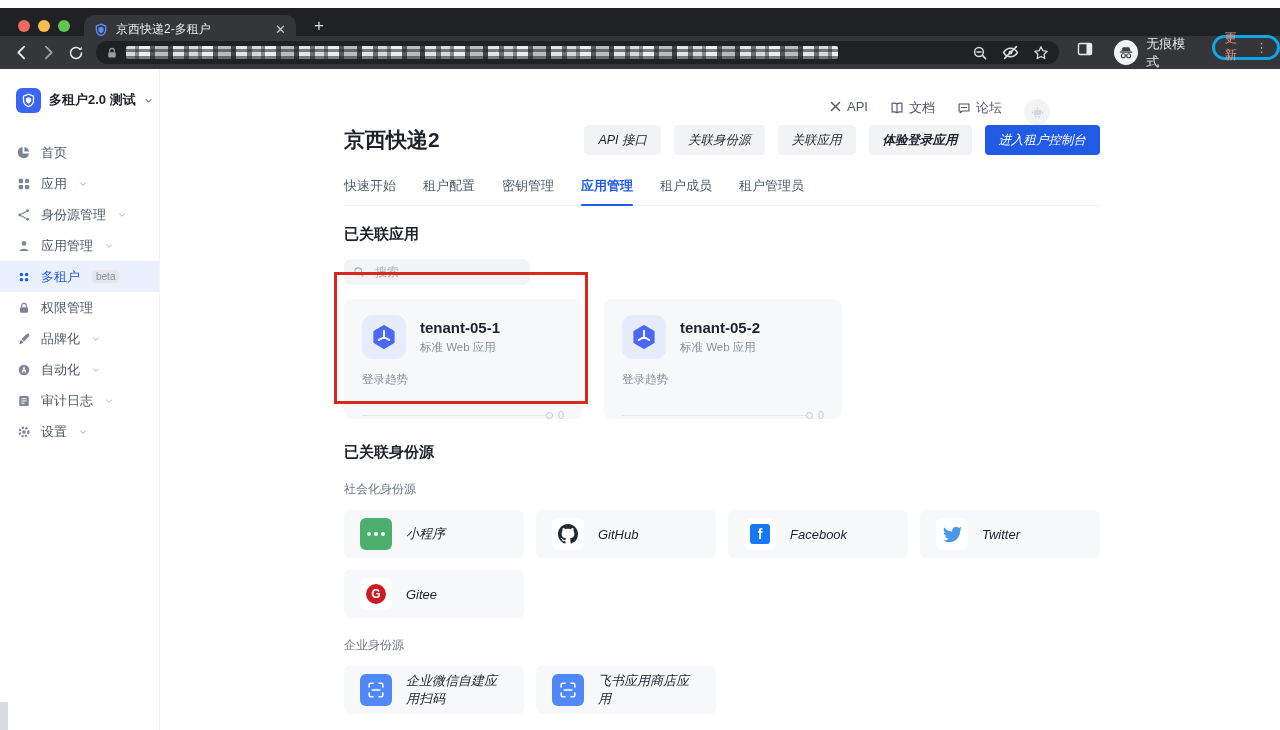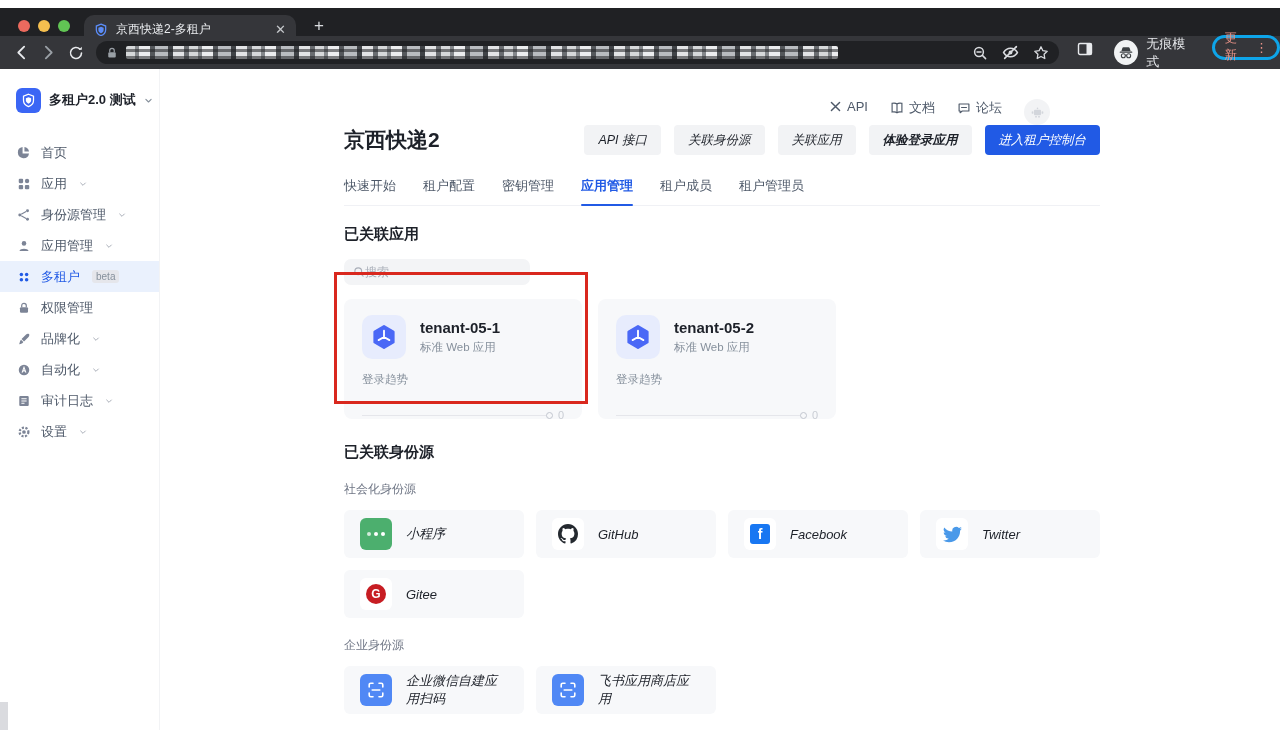--- a/index.html
+++ b/index.html
@@ -75,26 +75,26 @@
 
   .tabs-row { display:flex; gap:27px; margin-top:22px; border-bottom:1px solid #f0f1f5; }
   .ptab { font-size:13px; color:#4e5969; padding-bottom:10px; position:relative; }
   .ptab.active { color:#215ae5; font-weight:bold; }
   .ptab.active::after { content:""; position:absolute; left:0; right:0; bottom:-1px; height:2px;
                         background:#215ae5; border-radius:2px; }
 
   .sec-title { font-size:15px; font-weight:bold; color:#1d2129; }
   .apps-sec { margin-top:19px; }
   .search-box { margin-top:15px; width:186px; height:26px; background:#f3f4f6; border-radius:7px;
-                display:flex; align-items:center; padding:0 9px; gap:0; }
+                display:flex; align-items:center; padding:0 9px; gap:10px; }
   .search-box input { border:none; outline:none; background:transparent; font-size:12px; width:140px;
                       color:#1d2129; font-family:inherit; }
   .search-box input::placeholder { color:#a9aeb8; }
 
-  .app-cards { display:flex; gap:16px; margin-top:14px; }
+  .app-cards { display:flex; gap:22px; margin-top:14px; }
   .app-card { width:238px; height:120px; background:#f7f8fa; border-radius:8px; padding:16px 18px 0; }
   .app-head { display:flex; gap:14px; align-items:center; }
   .app-tile { width:44px; height:44px; border-radius:10px; background:#e7ecfd;
               display:flex; align-items:center; justify-content:center; flex:none; }
   .app-name { font-size:15px; font-weight:bold; color:#1d2129; }
   .app-type { font-size:11.5px; color:#86909c; margin-top:4px; }
   .trend-label { font-size:11.5px; color:#86909c; margin-top:13px; }
   .spark { display:flex; align-items:center; margin-top:22px; }
   .spark-line { flex:1; height:0; border-top:1.5px solid #e5e6eb; }
   .spark-dot { width:7px; height:7px; border:1.8px solid #c2c6cf; border-radius:50%; background:#f7f8fa; flex:none; }

